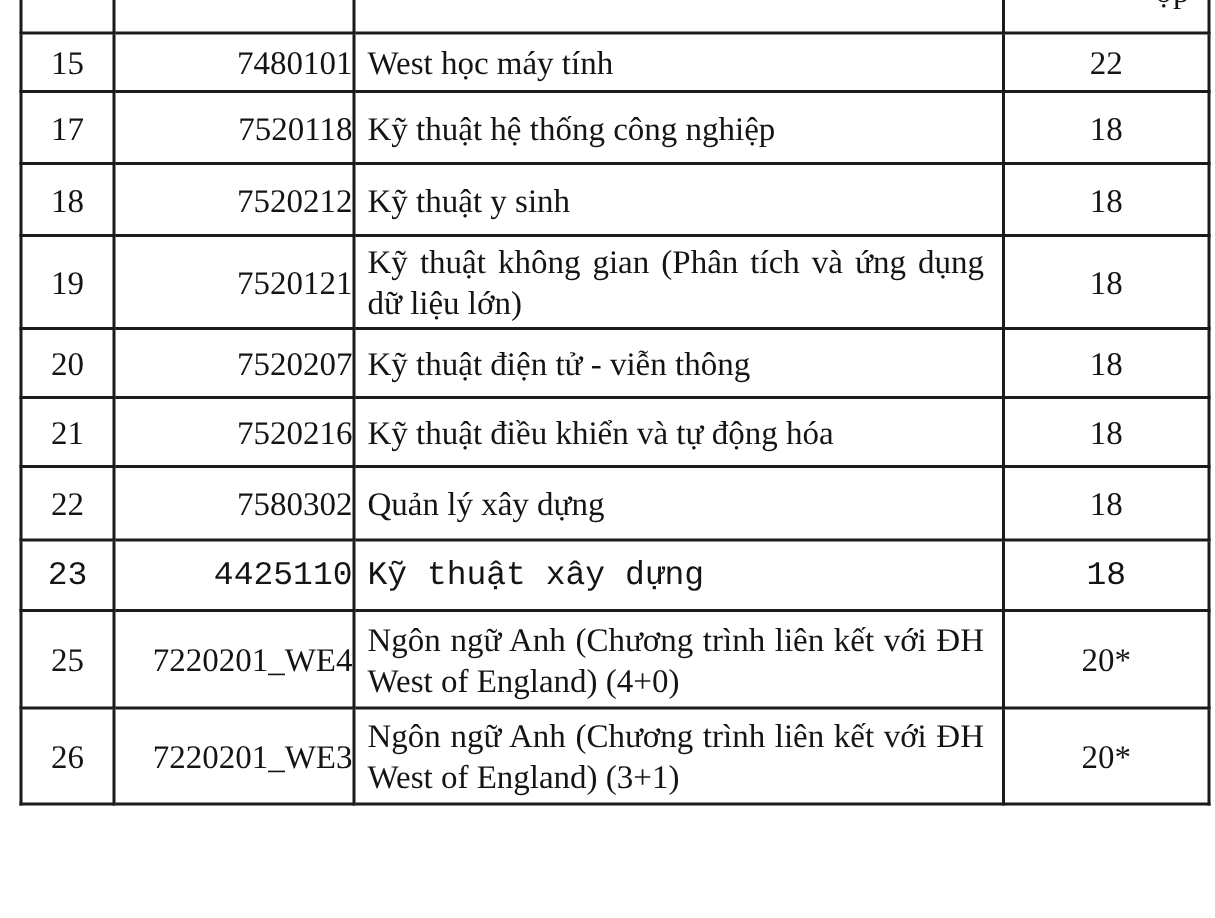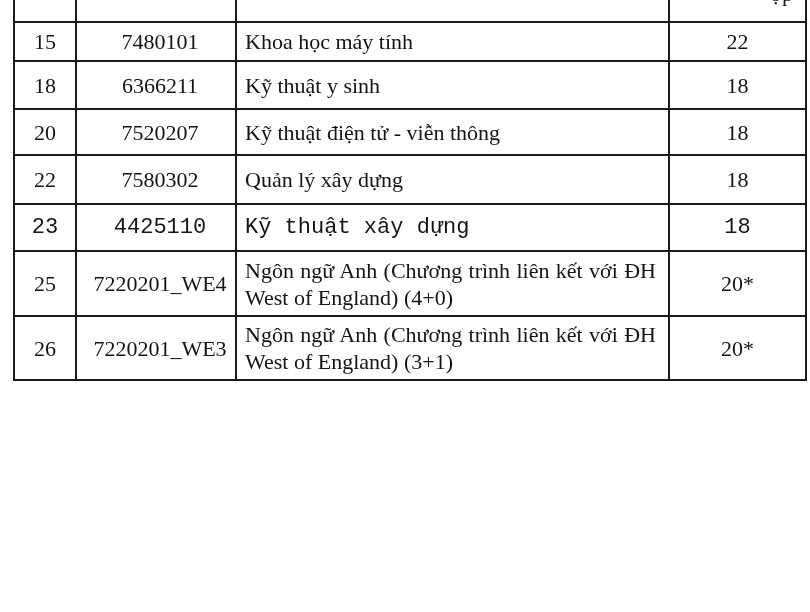--- a/index.html
+++ b/index.html
@@ -28,21 +28,21 @@
   col.w-score { width: 137px; }
   td {
     border: 2px solid #1b1b1b;
     vertical-align: middle;
     padding: 0;
     font-size: 22px;
     line-height: 27px;
     overflow: hidden;
   }
   td.c-no    { text-align: center; }
-  td.c-code  { text-align: center; padding-left: 8px; }
+  td.c-code  { text-align: right; padding-left: 8px; }
   td.c-name  { text-align: justify; padding: 3px 12px 3px 8px; }
   td.c-score { text-align: center; }
 
   
   tr.pt  td { height: 16px; }  
   tr.h31 td { height: 31px; }
   tr.h38 td { height: 38px; }
   tr.h39 td { height: 39px; font-family: Liberation Mono, monospace; }
   tr.h40 td { height: 40px; }
   tr.h41 td { height: 41px; }
@@ -78,33 +78,51 @@
           <td class="c-code"></td>
           <td class="c-name"></td>
           <td class="c-score clip-cell">
             <span class="frag-top">ợp</span>
           </td>
         </tr>
 
         <tr class="h31">
           <td class="c-no">15</td>
           <td class="c-code">7480101</td>
-          <td class="c-name">Khoa học máy tính</td>
+          <td class="c-name">West học máy tính</td>
           <td class="c-score">22</td>
         </tr>
         <tr class="h40">
+          <td class="c-no">17</td>
+          <td class="c-code">7520118</td>
+          <td class="c-name">Kỹ thuật hệ thống công nghiệp</td>
+          <td class="c-score">18</td>
+        </tr>
+        <tr class="h40">
           <td class="c-no">18</td>
-          <td class="c-code">6366211</td>
+          <td class="c-code">7520212</td>
           <td class="c-name">Kỹ thuật y sinh</td>
+          <td class="c-score">18</td>
+        </tr>
+        <tr class="h51">
+          <td class="c-no">19</td>
+          <td class="c-code">7520121</td>
+          <td class="c-name">Kỹ thuật không gian (Phân tích và ứng dụng dữ liệu lớn)</td>
           <td class="c-score">18</td>
         </tr>
         <tr class="h38">
           <td class="c-no">20</td>
           <td class="c-code">7520207</td>
           <td class="c-name">Kỹ thuật điện tử - viễn thông</td>
+          <td class="c-score">18</td>
+        </tr>
+        <tr class="h38">
+          <td class="c-no">21</td>
+          <td class="c-code">7520216</td>
+          <td class="c-name">Kỹ thuật điều khiển và tự động hóa</td>
           <td class="c-score">18</td>
         </tr>
         <tr class="h41">
           <td class="c-no">22</td>
           <td class="c-code">7580302</td>
           <td class="c-name">Quản lý xây dựng</td>
           <td class="c-score">18</td>
         </tr>
         <tr class="h39">
           <td class="c-no">23</td>

